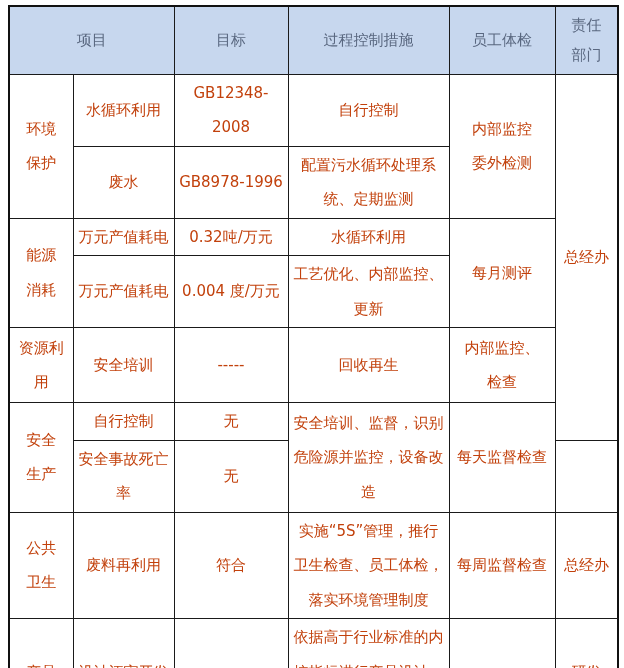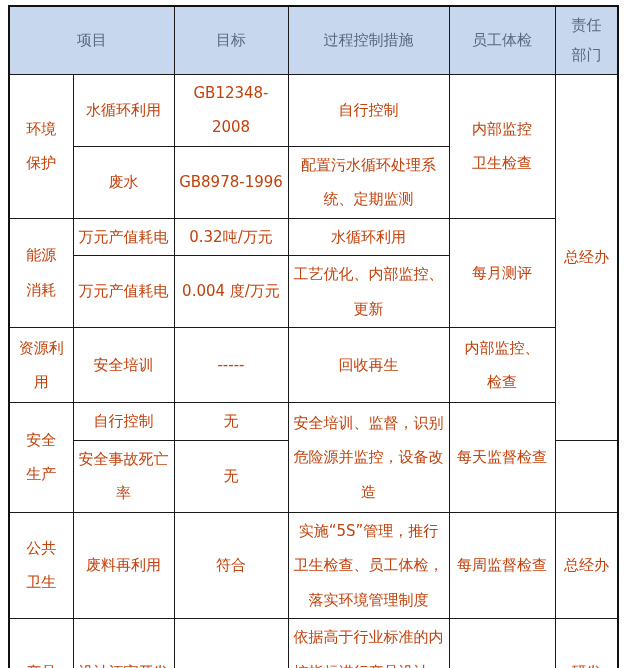--- a/index.html
+++ b/index.html
@@ -76,21 +76,21 @@
 部门</th>
     </tr>
 
     <tr style="height:40px;">
       <td rowspan="2">环境
 保护</td>
       <td>水循环利用</td>
       <td>GB12348-2008</td>
       <td class="process">自行控制</td>
       <td rowspan="2">内部监控
-卫生检查</td>
+委外检测</td>
       <td rowspan="6">总经办</td>
     </tr>
 
     <tr style="height:65px;">
       <td>废水</td>
       <td>GB8978-1996</td>
       <td class="process">配置污水循环处理系
 统、定期监测</td>
     </tr>
 

